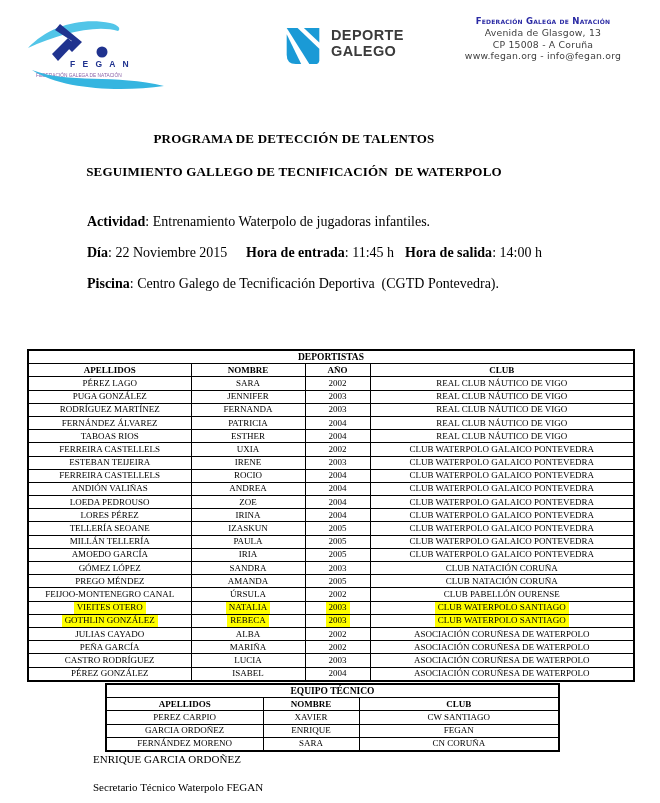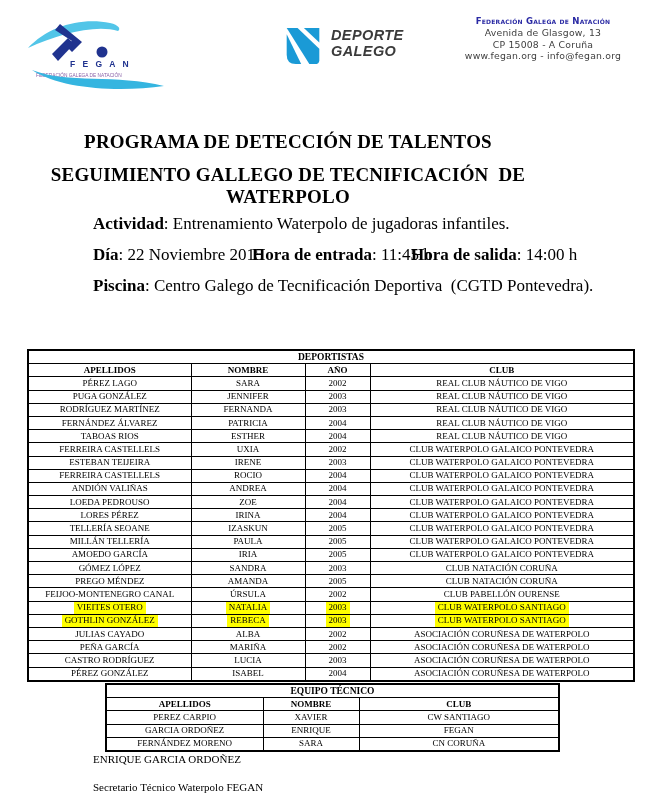--- a/index.html
+++ b/index.html
@@ -1,36 +1,36 @@
 <!DOCTYPE html>
 <html><head>
 <meta charset="utf-8">
 <style>
   html,body{margin:0;padding:0;background:#ffffff;}
   #page{position:relative;width:660px;height:803px;background:#ffffff;overflow:hidden;
         font-family:"Liberation Serif", serif;color:#000;}
 
   
   .fegan-logo{position:absolute;left:22px;top:14px;width:150px;height:88px;}
-  .dg-logo{position:absolute;left:284px;top:24px;display:flex;align-items:flex-start;gap:9px;font-style:italic;}
+  .dg-logo{position:absolute;left:284px;top:24px;display:flex;align-items:flex-start;gap:9px;}
   .dg-text{font-family:"Liberation Sans", sans-serif;font-weight:bold;font-size:14.5px;
            line-height:16px;color:#3b3b3b;letter-spacing:.4px;padding-top:3px;}
   .fed-block{position:absolute;left:430px;top:16px;width:226px;text-align:center;
              font-family:"DejaVu Sans", sans-serif;}
   .fed-name{font-size:8.6px;font-weight:bold;color:#2a2aa4;font-variant:small-caps;
             letter-spacing:.2px;margin-bottom:1px;}
   .fed-line{font-size:9.3px;color:#3f3f3f;line-height:11.5px;letter-spacing:.2px;}
 
   
-  .doc-title{position:absolute;left:2px;width:572px;text-align:center;font-weight:bold;
-             font-size:19px;letter-spacing:.2px;white-space:pre-wrap;}
+  .doc-title{position:absolute;left:8px;width:572px;text-align:center;font-weight:bold;
+             font-size:13px;letter-spacing:.2px;white-space:pre-wrap;}
   .t1{top:131px;} .t2{top:164px;}
 
   
-  .detail{position:absolute;left:93px;font-size:17px;white-space:pre-wrap;}
+  .detail{position:absolute;left:87px;font-size:14px;white-space:pre-wrap;}
   .d1{top:214px;} .d2{top:245px;width:520px;} .d3{top:276px;}
   .detail b{font-weight:bold;}
   .d2 .seg{position:absolute;top:0;}
   .seg.s1{left:0;} .seg.s2{left:159px;} .seg.s3{left:318px;}
 
   
   table{border-collapse:collapse;table-layout:fixed;}
   .doc-table{position:absolute;border:2px solid #000;margin-top:24px;}
   .doc-table th,.doc-table td{border:1px solid #000;padding:0;height:12.2px;
       font-size:9px;text-align:center;vertical-align:middle;line-height:11px;

